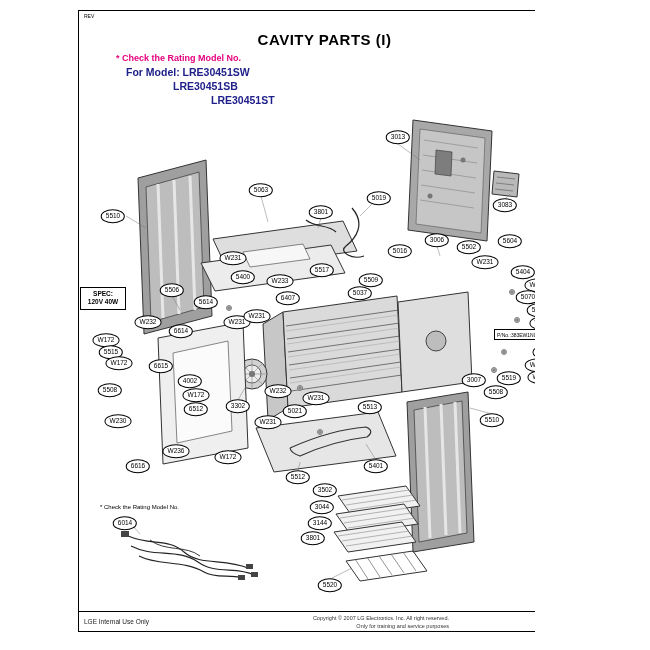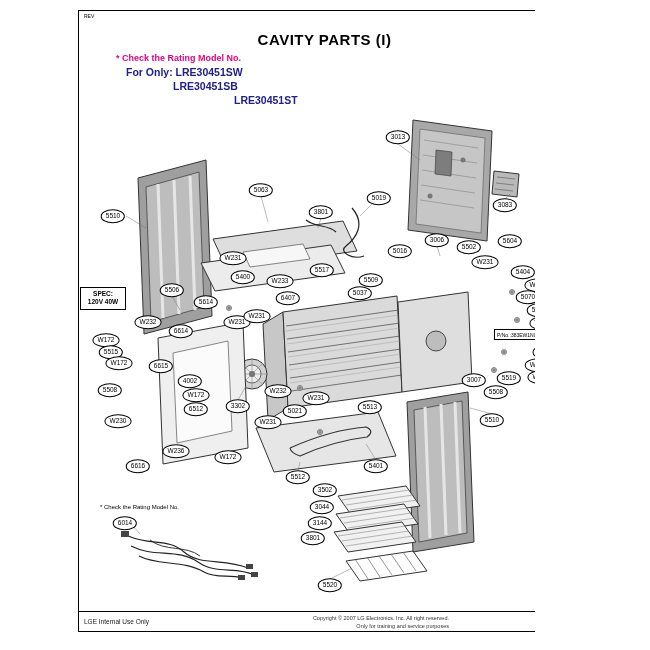--- a/index.html
+++ b/index.html
@@ -8,21 +8,21 @@
   .frame { position:absolute; left:78px; top:10px; width:493px; height:622px;
            border:1.5px solid #000; box-sizing:border-box; background:#fff; }
   .rev { position:absolute; left:84px; top:13px; font-size:5px; z-index:4; }
   .title { position:absolute; left:78px; top:31px; width:493px; text-align:center;
            font-size:15px; font-weight:bold; letter-spacing:0.5px; z-index:4; }
   .note { position:absolute; left:116px; top:53px; font-size:9px; font-weight:bold;
           color:#e5007e; z-index:4; }
   .model-line { position:absolute; font-size:10.5px; font-weight:bold; color:#20208a; z-index:4; }
   .model-line1 { left:126px; top:66px; }
   .model-line2 { left:173px; top:80px; }
-  .model-line3 { left:189px; top:94px;padding-left:45px; }
+  .model-line3 { left:166px; top:94px;padding-left:45px; }
   .art { position:absolute; left:0; top:0; z-index:1; }
   .callout-layer { position:absolute; left:0; top:0; width:650px; height:650px; z-index:3; }
   .callout { position:absolute; transform:translate(-50%,-50%); border:1px solid #000;
              border-radius:50%; background:#fff; font-size:6.5px; line-height:1;
              padding:2.5px 4px; white-space:nowrap; }
   .spec-box { position:absolute; left:80px; top:287px; width:44px; border:1px solid #000;
               background:#fff; text-align:center; font-size:6.5px; font-weight:bold;
               padding:2px 0; z-index:3; line-height:1.3; }
   .pn-box { position:absolute; left:494px; top:329px; border:1px solid #000; background:#fff;
             font-size:5px; padding:1.5px 2px; z-index:3; white-space:nowrap; }
@@ -40,21 +40,21 @@
 
 <div class="page">
 
   <div class="frame"></div>
 
   <div class="rev">REV</div>
   <div class="title">CAVITY PARTS (I)</div>
   <div class="note">* Check the Rating Model No.</div>
 
   <div class="model-line model-line1">
-    <span>For Only:</span>
+    <span>For Model:</span>
     <span>LRE30451SW</span>
   </div>
   <div class="model-line model-line2">
     <span>LRE30451SB</span>
   </div>
   <div class="model-line model-line3">
     <span>LRE30451ST</span>
   </div>
 
   <svg class="art" width="650" height="650" viewBox="0 0 650 650">

